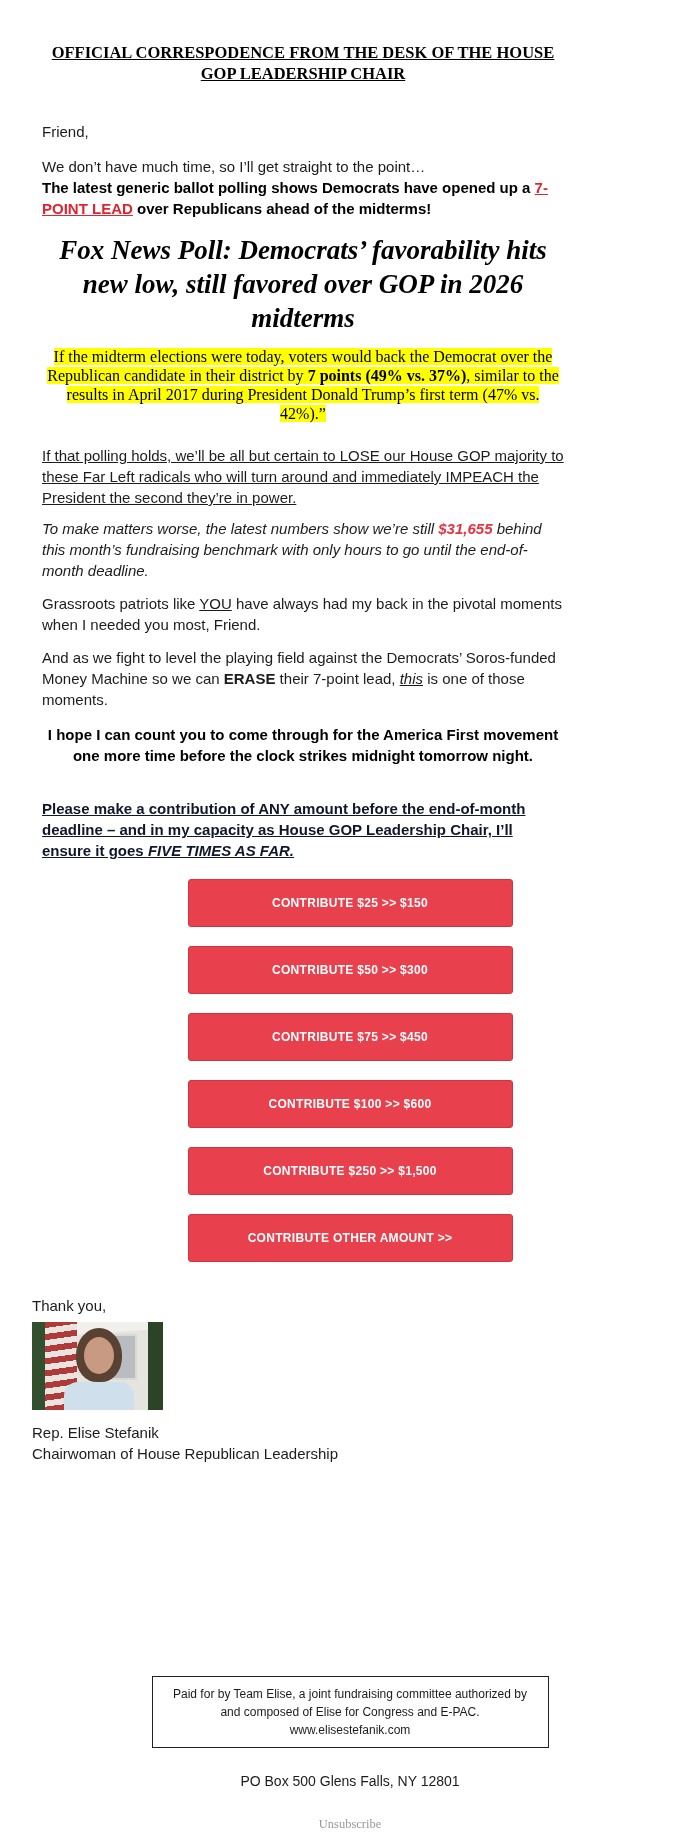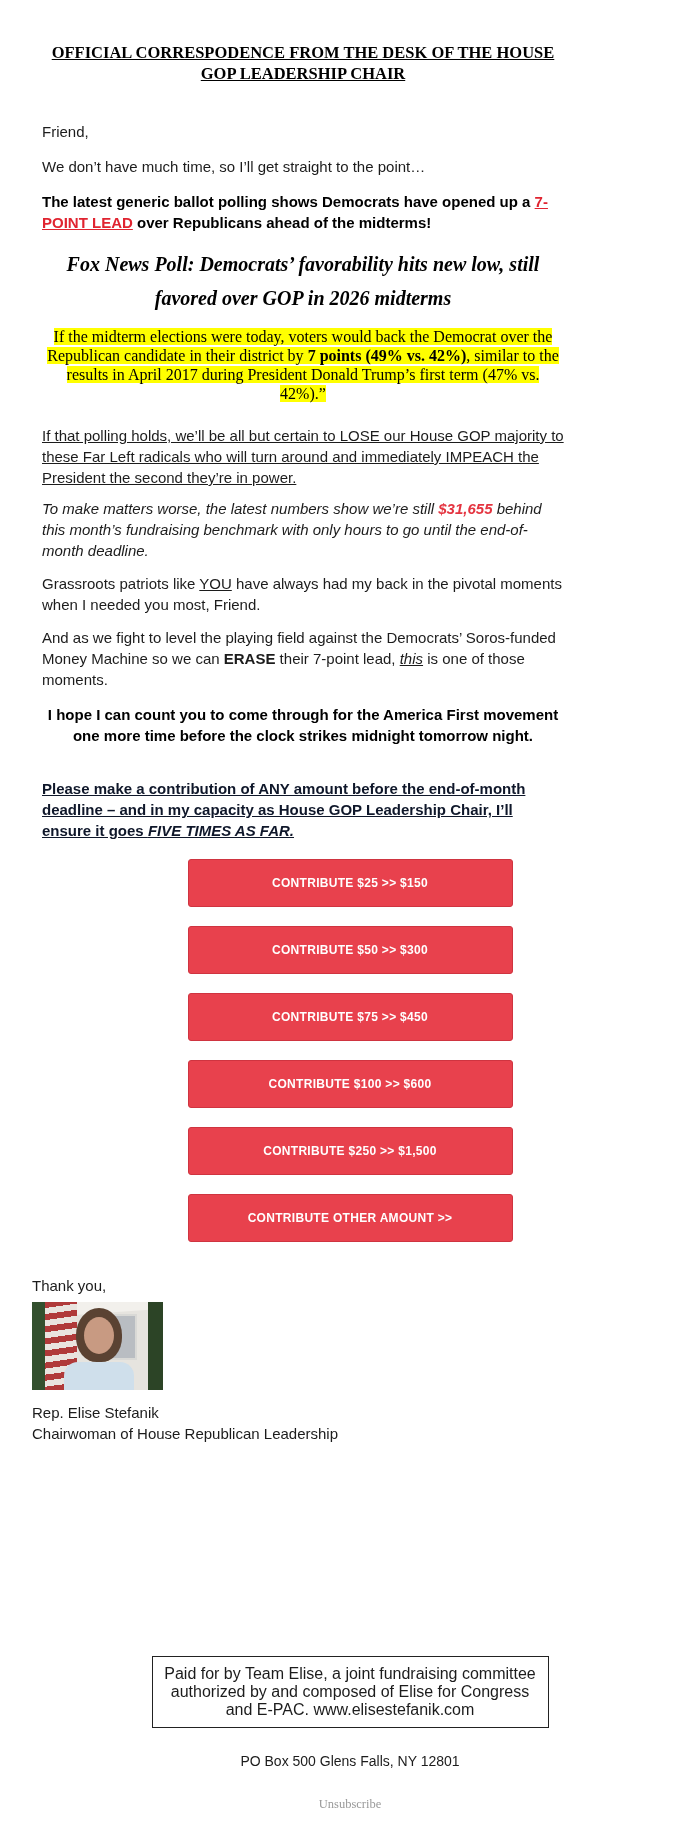--- a/index.html
+++ b/index.html
@@ -10,25 +10,25 @@
   .letter { margin-left:42px; width:522px; }
   .doc-header {
     padding-top:42px;
     font-family:"Liberation Serif", serif; font-weight:bold; font-size:16.5px;
     line-height:21px; text-align:center; color:#000;
   }
   .doc-header span { text-decoration:underline; }
   p { margin:0; line-height:21px; }
   .greeting { margin-top:37px; }
   .intro { margin-top:14px; }
-  .polling { margin-top:14px; font-weight:bold; color:#000; }
+  .polling { font-weight:bold; color:#000; }
   .red-link { color:#e02430; text-decoration:underline; cursor:pointer; }
   .headline {
     margin-top:14px; font-family:"Liberation Serif", serif; font-weight:bold;
-    font-style:italic; font-size:20px; line-height:34px; text-align:center; color:#000;
+    font-style:italic; font-size:27px; line-height:34px; text-align:center; color:#000;
   }
   .quote {
     margin-top:12px; text-align:center; font-family:"Liberation Serif", serif;
     font-size:16px; line-height:19px; color:#000;
   }
   .quote .hl { background:#ffff00; }
   .lose { margin-top:22px; text-decoration:underline; cursor:pointer; color:#1c1c1c; }
   .worse { margin-top:10px; font-style:italic; }
   .amount { color:#e43440; font-weight:bold; }
   .grassroots { margin-top:12px; }
@@ -67,21 +67,21 @@
   .ph-hair { position:absolute; left:44px; top:6px; width:46px; height:54px;
     background:#5a4232; border-radius:50% 50% 45% 45%; }
   .ph-face { position:absolute; left:52px; top:15px; width:30px; height:37px;
     background:#c89a82; border-radius:50%; }
   .ph-shirt { position:absolute; left:32px; bottom:0; width:70px; height:28px;
     background:#cfdfeb; border-radius:14px 14px 0 0; }
   .sig { margin-top:12px; line-height:21px; }
   .footer-box {
     width:397px; margin:212px auto 0; border:1px solid #222222;
     box-sizing:border-box; padding:8px 10px; text-align:center;
-    font-size:16px; line-height:18px; color:#1c1c1c;
+    font-size:12px; line-height:18px; color:#1c1c1c;
   }
   .po-address { text-align:center; margin-top:24px; font-size:14px; line-height:18px; }
   .unsubscribe {
     text-align:center; margin-top:27px; font-family:"Liberation Serif", serif;
     font-size:12.5px; color:#999999; cursor:pointer;
   }
 </style>
 </head>
 <body>
 
@@ -94,21 +94,21 @@
     </div>
 
     <p class="greeting">Friend,</p>
 
     <p class="intro">We don’t have much time, so I’ll get straight to the point…</p>
 
     <p class="polling"><span>The latest generic ballot polling shows Democrats have opened up a </span><span class="red-link">7-POINT LEAD</span><span> over Republicans ahead of the midterms!</span></p>
 
     <div class="headline">Fox News Poll: Democrats’ favorability hits new low, still favored over GOP in 2026 midterms</div>
 
-    <p class="quote"><span class="hl"><span>If the midterm elections were today, voters would back the Democrat over the Republican candidate in their district by </span><span class="b">7 points (49% vs. 42%)</span><span>, similar to the results in April 2017 during President Donald Trump’s first term (47% vs. 42%).”</span></span></p>
+    <p class="quote"><span class="hl"><span>If the midterm elections were today, voters would back the Democrat over the Republican candidate in their district by </span><span class="b">7 points (49% vs. 37%)</span><span>, similar to the results in April 2017 during President Donald Trump’s first term (47% vs. 42%).”</span></span></p>
 
     <p class="lose">If that polling holds, we’ll be all but certain to LOSE our House GOP majority to these Far Left radicals who will turn around and immediately IMPEACH the President the second they’re in power.</p>
 
     <p class="worse"><span>To make matters worse, the latest numbers show we’re still </span><span class="amount">$31,655</span><span> behind this month’s fundraising benchmark with only hours to go until the end-of-month deadline.</span></p>
 
     <p class="grassroots"><span>Grassroots patriots like </span><span class="u">YOU</span><span> have always had my back in the pivotal moments when I needed you most, Friend.</span></p>
 
     <p class="erase"><span>And as we fight to level the playing field against the Democrats’ Soros-funded Money Machine so we can </span><span class="b">ERASE</span><span> their 7-point lead, </span><span class="iu">this</span><span> is one of those moments.</span></p>
 
     <p class="hope">I hope I can count you to come through for the America First movement one more time before the clock strikes midnight tomorrow night.</p>

